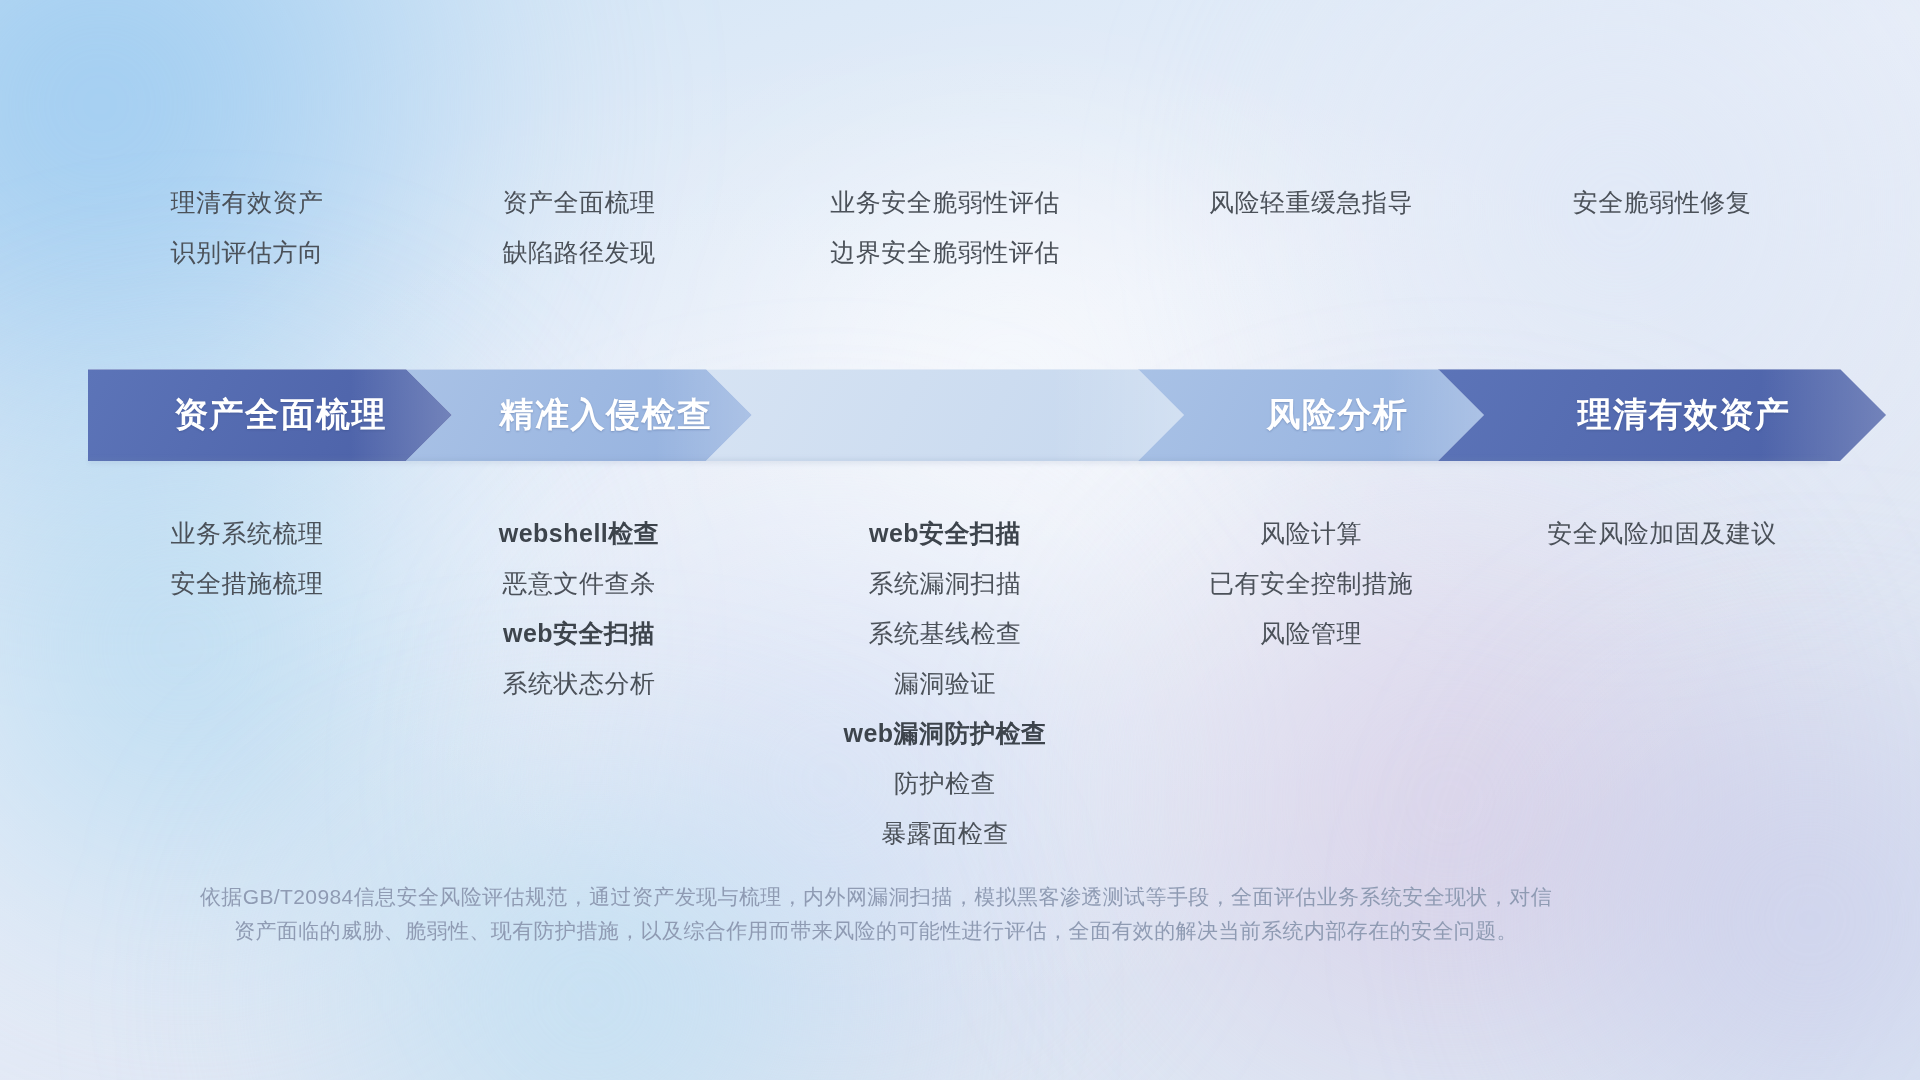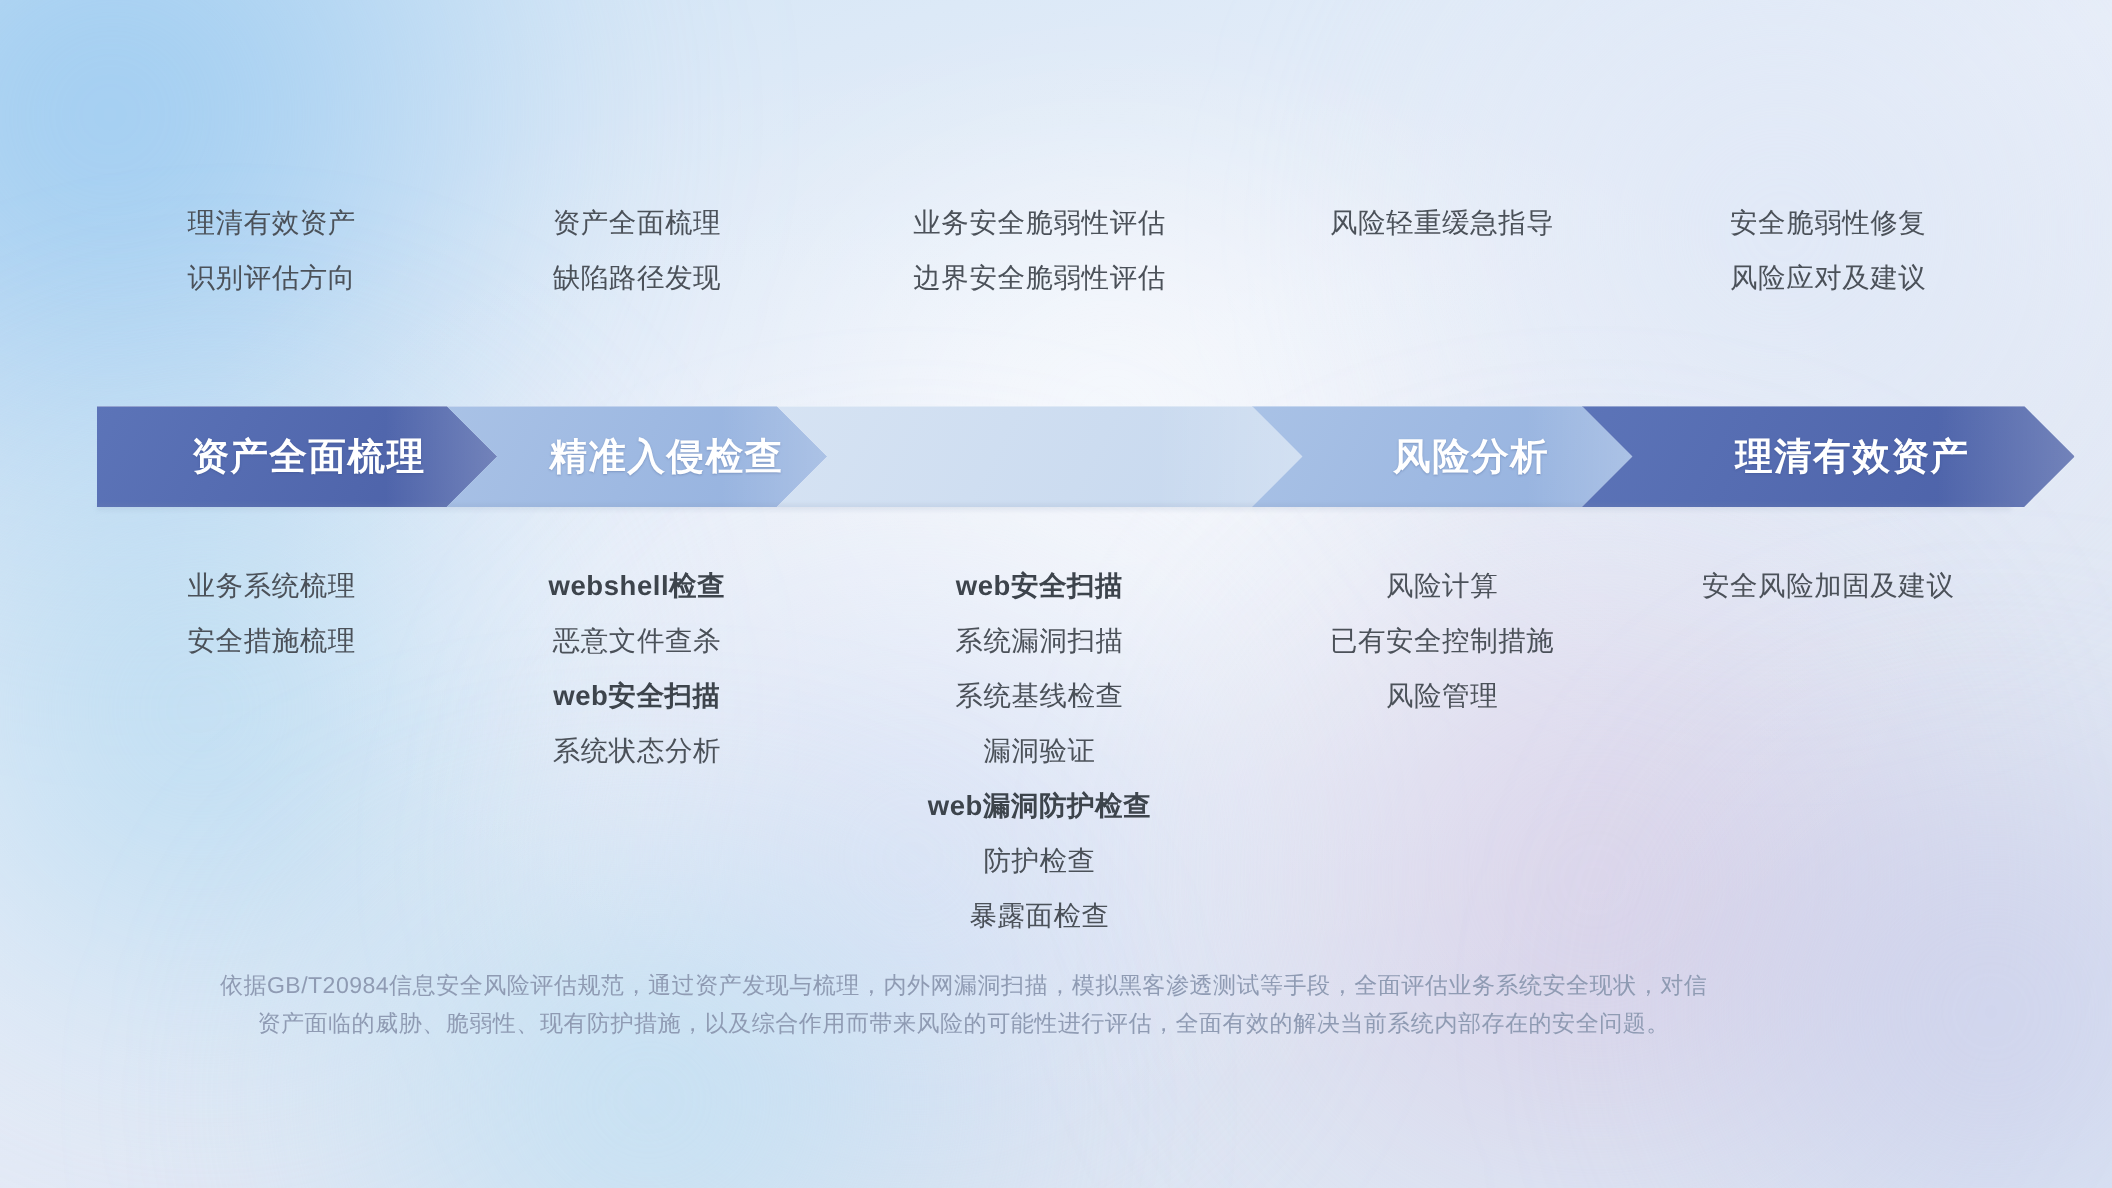--- a/index.html
+++ b/index.html
@@ -194,21 +194,20 @@
       </div>
       <div class="col" style="position: absolute; left: 695px; width: 500px;">
         <div class="desc-line">业务安全脆弱性评估</div>
         <div class="desc-line">边界安全脆弱性评估</div>
       </div>
       <div class="col" style="position: absolute; left: 1061px; width: 500px;">
         <div class="desc-line">风险轻重缓急指导</div>
       </div>
       <div class="col" style="position: absolute; left: 1412px; width: 500px;">
         <div class="desc-line">安全脆弱性修复</div>
-        <div class="desc-line">风险应对及建议</div>
       </div>
     </div>
 
   <div id="chevron-band">
       <div class="chev" style="left: 0px; width: 364px;">
         <div class="chev-shape" style="clip-path: polygon(0px 0px, 318px 0px, 364px 50%, 318px 100%, 0px 100%); background: linear-gradient(118deg, rgb(92, 116, 184) 0%, rgb(74, 95, 166) 100%); box-shadow: rgba(255, 255, 255, 0.35) 0px 1px 0px inset;"></div>
         <div class="chev-shape" style="clip-path: polygon(0px 0px, 318px 0px, 364px 50%, 318px 100%, 0px 100%); background: linear-gradient(to right, rgba(255, 255, 255, 0) 72%, rgba(255, 255, 255, 0.22) 100%);"></div>
         <div class="chev-label light" style="margin-left: 0px;">资产全面梳理</div>
       </div>
       <div class="chev" style="left: 318px; width: 346px;">

